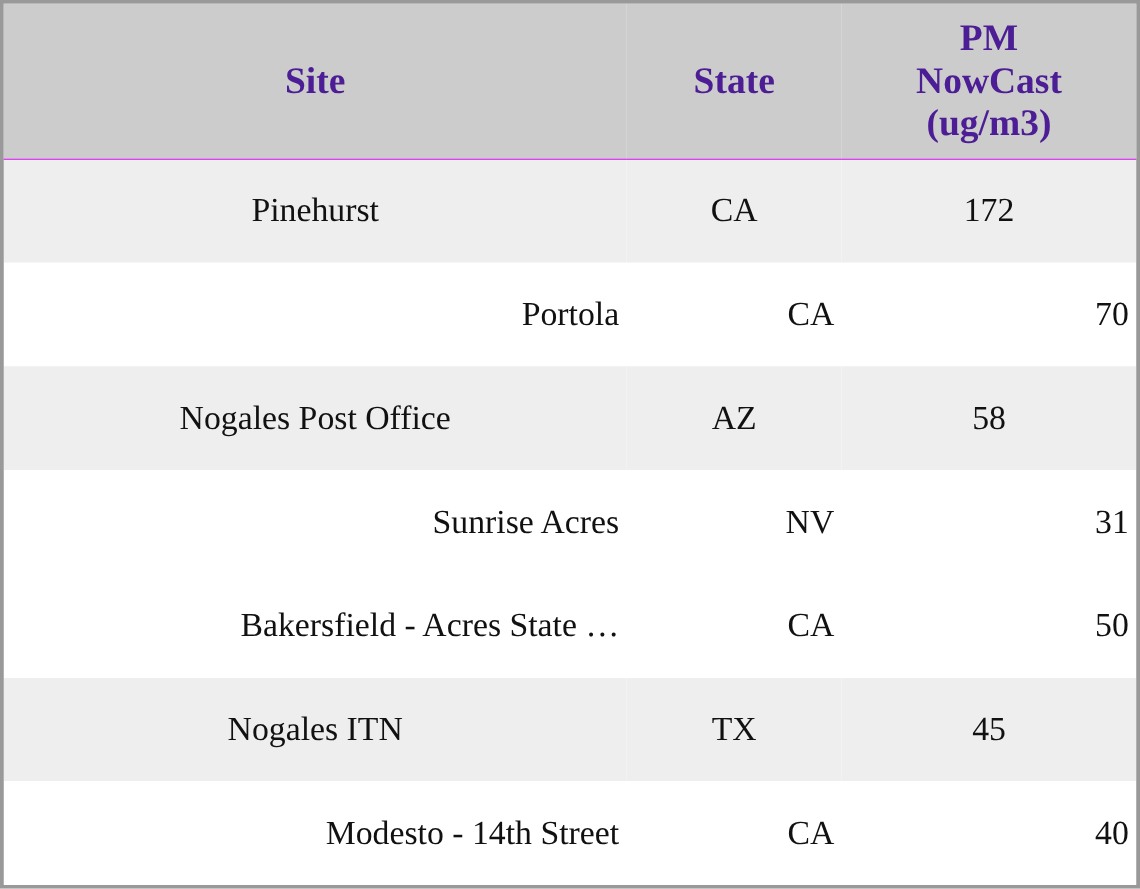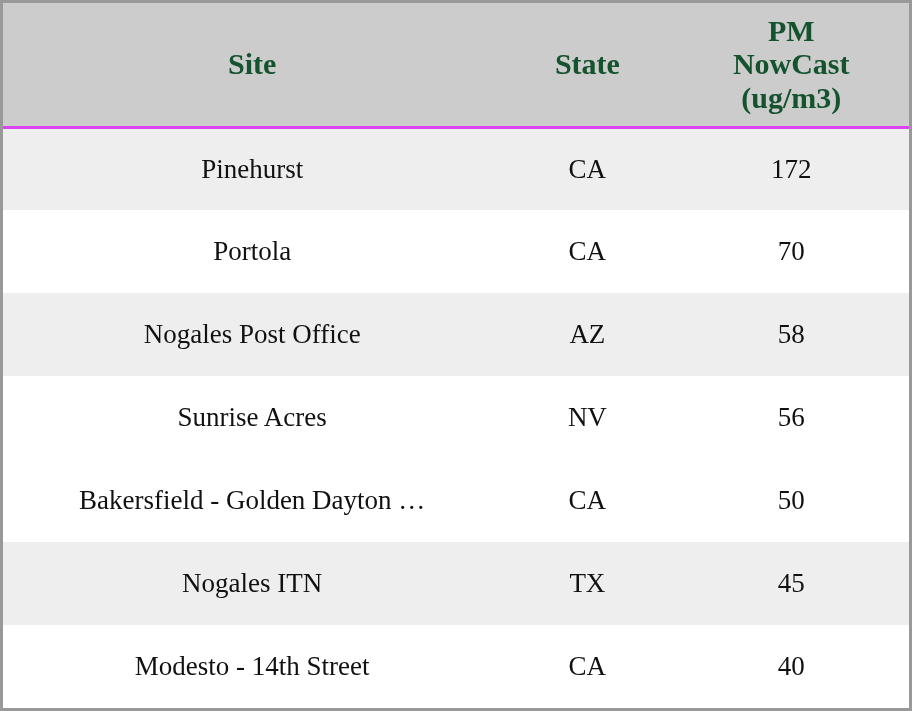--- a/index.html
+++ b/index.html
@@ -24,24 +24,24 @@
     width: 100%;
     height: 100%;
     border-collapse: collapse;
     table-layout: fixed;
   }
   thead th {
     background: #cccccc;
     font-family: "Liberation Serif", serif;
     font-weight: bold;
     font-size: 30px;
-    color: #14532d;
+    color: #4c1d95;
     text-align: center;
     vertical-align: middle;
-    border-bottom: 3px solid #d946ef;
+    border-bottom: 1px solid #d946ef;
     padding: 6px 4px;
     line-height: 1.12;
     height: 124px;
     box-sizing: border-box;
   }
   tbody td {
     font-family: "Liberation Serif", serif;
     font-size: 27px;
     color: #111111;
     text-align: center;
@@ -51,20 +51,21 @@
     box-sizing: border-box;
     white-space: nowrap;
     overflow: hidden;
     text-overflow: ellipsis;
   }
   tbody tr.odd td {
     background: #eeeeee;
   }
   tbody tr.even td {
     background: #ffffff;
+    text-align: right;
   }
   col.col-site { width: 55%; }
   col.col-state { width: 19%; }
   col.col-value { width: 26%; }
 </style>
 </head>
 <body>
 
 <div class="table-wrap">
   <table class="data-table">
@@ -100,24 +101,24 @@
         <td>70</td>
       </tr>
       <tr class="odd">
         <td>Nogales Post Office</td>
         <td>AZ</td>
         <td>58</td>
       </tr>
       <tr class="even">
         <td>Sunrise Acres</td>
         <td>NV</td>
-        <td>56</td>
+        <td>31</td>
       </tr>
       <tr class="even">
-        <td>Bakersfield - Golden Dayton …</td>
+        <td>Bakersfield - Acres State …</td>
         <td>CA</td>
         <td>50</td>
       </tr>
       <tr class="odd">
         <td>Nogales ITN</td>
         <td>TX</td>
         <td>45</td>
       </tr>
       <tr class="even">
         <td>Modesto - 14th Street</td>

